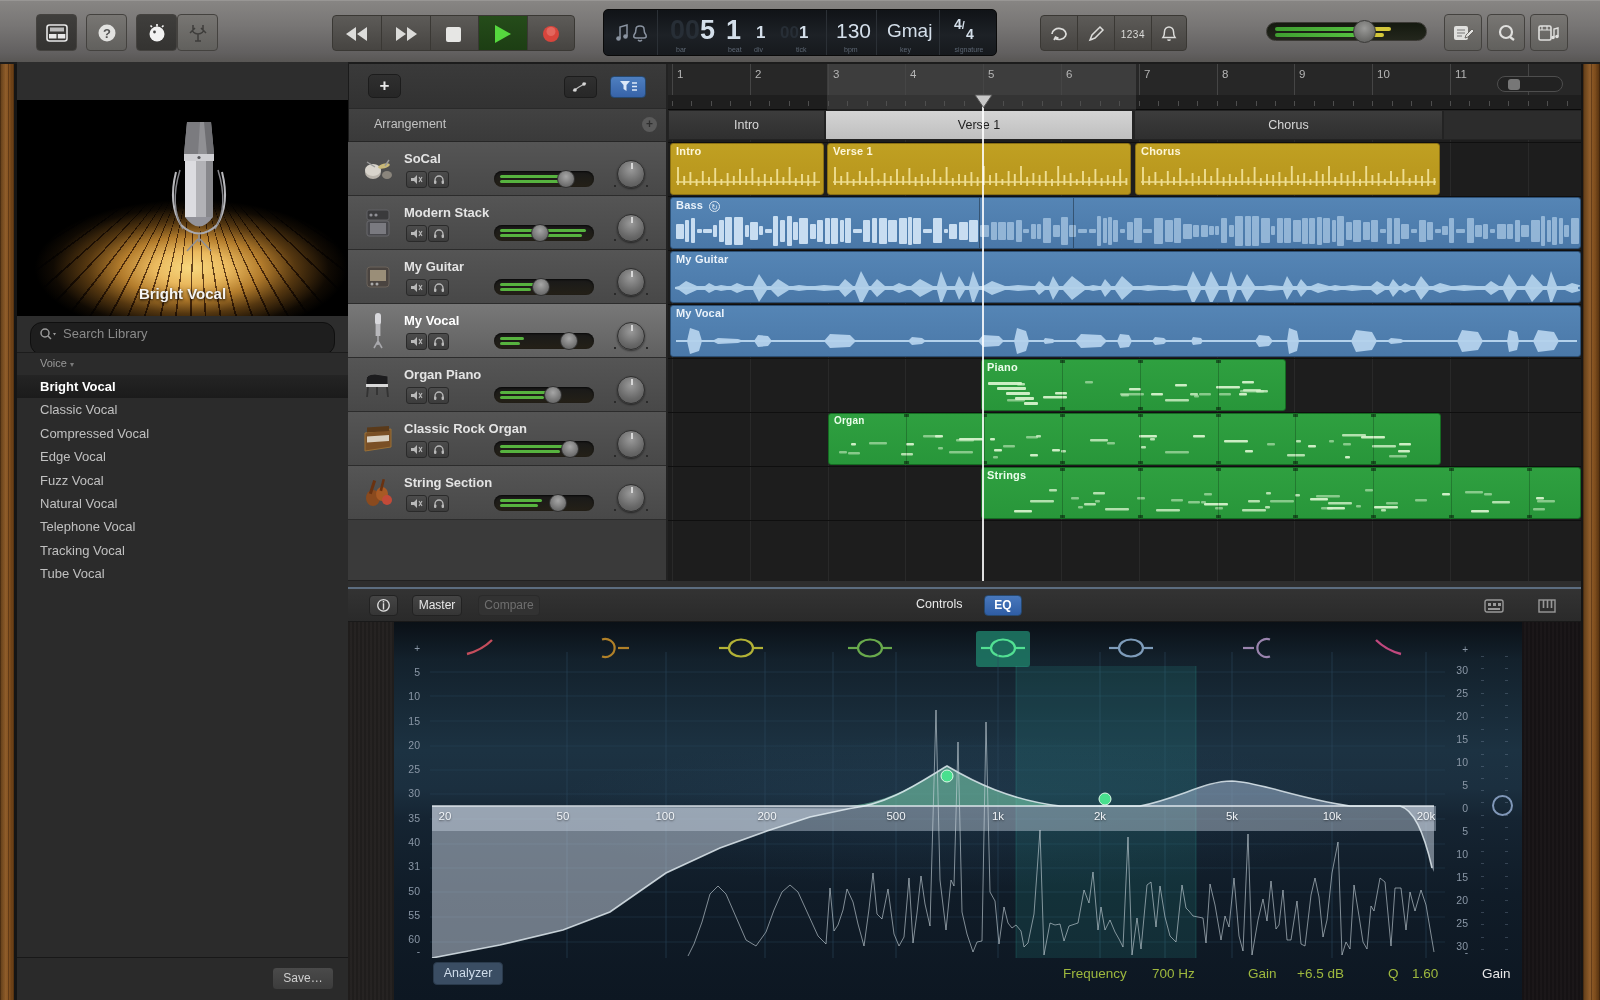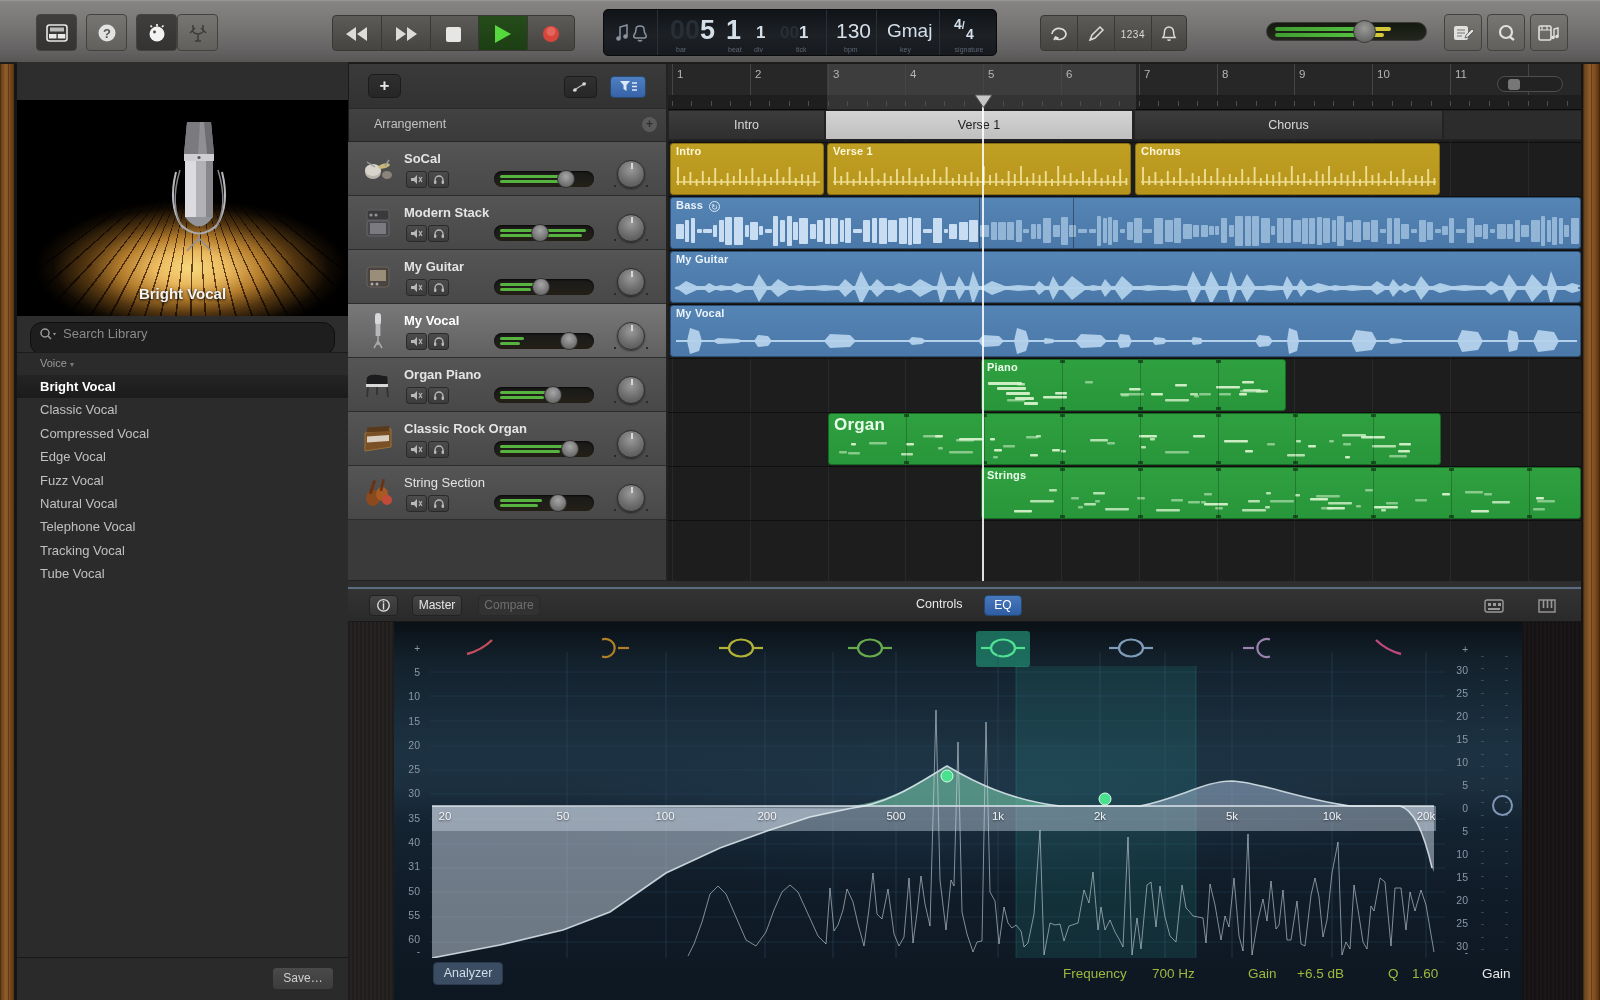--- a/index.html
+++ b/index.html
@@ -427,21 +427,21 @@
     <div style="position:absolute;left:0px;top:466px;width:320px;height:54px;background:linear-gradient(180deg,#555555,#484848);border-bottom:1px solid #2c2c2c;box-sizing:border-box">
  <div style="position:absolute;left:10px;top:7px;width:40px;height:40px;display:flex;align-items:center;justify-content:center">
         <svg width="32" height="30" viewBox="0 0 32 30">
           <ellipse cx="11" cy="20" rx="7" ry="8" fill="#8a4a1e"></ellipse>
           <ellipse cx="20" cy="16" rx="6" ry="7" fill="#a85a24"></ellipse>
           <rect x="9" y="2" width="3" height="14" fill="#6a3210" transform="rotate(18 10 9)"></rect>
           <rect x="19" y="1" width="2.6" height="12" fill="#6a3210" transform="rotate(14 20 7)"></rect>
           <ellipse cx="25" cy="22" rx="5" ry="5" fill="#c24a38"></ellipse>
         </svg>
       </div>
- <div style="position:absolute;left:56px;top:9px;font-size:13px;font-weight:normal;color:#e4e4e4">String Section</div>
+ <div style="position:absolute;left:56px;top:9px;font-size:13px;font-weight:bold;color:#e4e4e4">String Section</div>
  <div style="position:absolute;left:58px;top:29px;width:21px;height:17px;background:linear-gradient(180deg,#4c4c4c,#3c3c3c);border:1px solid #2a2a2a;border-radius:3px;box-sizing:border-box;display:flex;align-items:center;justify-content:center">
         <svg width="13" height="11" viewBox="0 0 13 11">
           <polygon points="1,4 4,4 7,1 7,10 4,7 1,7" fill="#b9b9b9"></polygon>
           <path d="M9,3 L12,8 M12,3 L9,8" stroke="#b9b9b9" stroke-width="1.1"></path>
         </svg>
       </div>
  <div style="position:absolute;left:80px;top:29px;width:21px;height:17px;background:linear-gradient(180deg,#4c4c4c,#3c3c3c);border:1px solid #2a2a2a;border-radius:3px;box-sizing:border-box;display:flex;align-items:center;justify-content:center">
         <svg width="12" height="11" viewBox="0 0 12 11">
           <path d="M2,9 V6 a4,4 0 0 1 8,0 V9" fill="none" stroke="#b9b9b9" stroke-width="1.3"></path>
           <rect x="1" y="6.5" width="2.4" height="3.6" rx="1" fill="#b9b9b9"></rect>
@@ -846,21 +846,21 @@
       <div style="position:absolute;left:309px;bottom:0;width:5px;height:3px;background:rgba(0,0,0,.45)"></div>
       <div style="position:absolute;left:389px;top:0;width:1px;height:52px;background:rgba(0,0,0,.22)"></div>
       <div style="position:absolute;left:387px;top:0;width:5px;height:3px;background:rgba(0,0,0,.45)"></div>
       <div style="position:absolute;left:387px;bottom:0;width:5px;height:3px;background:rgba(0,0,0,.45)"></div>
       <div style="position:absolute;left:466px;top:0;width:1px;height:52px;background:rgba(0,0,0,.22)"></div>
       <div style="position:absolute;left:464px;top:0;width:5px;height:3px;background:rgba(0,0,0,.45)"></div>
       <div style="position:absolute;left:464px;bottom:0;width:5px;height:3px;background:rgba(0,0,0,.45)"></div>
       <div style="position:absolute;left:544px;top:0;width:1px;height:52px;background:rgba(0,0,0,.22)"></div>
       <div style="position:absolute;left:542px;top:0;width:5px;height:3px;background:rgba(0,0,0,.45)"></div>
       <div style="position:absolute;left:542px;bottom:0;width:5px;height:3px;background:rgba(0,0,0,.45)"></div>
-      <div style="position:absolute;left:5px;top:1px;font-size:17px;font-weight:bold;color:#eafdea;letter-spacing:.2px">Organ</div>
+      <div style="position:absolute;left:5px;top:1px;font-size:10px;font-weight:bold;color:#eafdea;letter-spacing:.2px">Organ</div>
     </div>
     <div style="position:absolute;left:981px;top:467px;width:600px;height:52px;background:linear-gradient(180deg,#2fa040,#28963a);border:1px solid #156b22;border-radius:3px;box-sizing:border-box;overflow:hidden">
       <svg width="600" height="52" style="position:absolute;left:0;top:0">
         <rect x="102" y="35" width="12" height="2.6" rx="1" fill="#d6f2cc" fill-opacity="0.8"></rect>
         <rect x="489" y="42" width="18" height="2.6" rx="1" fill="#d6f2cc" fill-opacity="0.95"></rect>
         <rect x="113" y="32" width="5" height="2.6" rx="1" fill="#d6f2cc" fill-opacity="0.55"></rect>
         <rect x="219" y="33" width="5" height="2.6" rx="1" fill="#d6f2cc" fill-opacity="0.55"></rect>
         <rect x="460" y="25" width="8" height="2.6" rx="1" fill="#d6f2cc" fill-opacity="0.95"></rect>
         <rect x="32" y="42" width="18" height="2.6" rx="1" fill="#d6f2cc" fill-opacity="0.95"></rect>
         <rect x="260" y="41" width="24" height="2.6" rx="1" fill="#d6f2cc" fill-opacity="0.8"></rect>
@@ -932,21 +932,21 @@
 
 <div style="position:absolute;left:348px;top:581px;width:1233px;height:6px;background:#2e2e2e"></div>
 
 <div style="position:absolute;left:348px;top:587px;width:1233px;height:413px;background:#0e1620;overflow:hidden">
  <div style="position:absolute;left:0;top:0;width:1233px;height:1.5px;background:#5c6d80"></div>
  <div style="position:absolute;left:0;top:1.5px;width:1233px;height:33.5px;background:linear-gradient(180deg,#333333,#2a2a2a);border-bottom:1px solid #191919;box-sizing:border-box">
    <div style="position:absolute;left:21px;top:6px;width:29px;height:21px;background:linear-gradient(180deg,#454545,#353535);border:1px solid #222;border-radius:4px;box-sizing:border-box;text-align:center"><span style="font-size:13px;color:#ddd;font-weight:bold;line-height:19px">ⓘ</span></div>
    <div style="position:absolute;left:64px;top:6px;width:50px;height:21px;background:linear-gradient(180deg,#454545,#353535);border:1px solid #222;border-radius:4px;box-sizing:border-box;text-align:center;font-size:12px;color:#e8e8e8;line-height:19px">Master</div>
    <div style="position:absolute;left:130px;top:6px;width:62px;height:21px;background:#323232;border:1px solid #2a2a2a;border-radius:4px;box-sizing:border-box;text-align:center;font-size:12px;color:#6f6f6f;line-height:19px">Compare</div>
    <div style="position:absolute;left:568px;top:8px;font-size:12.5px;color:#e8e8e8">Controls</div>
-   <div style="position:absolute;left:636px;top:6px;width:38px;height:21px;background:linear-gradient(180deg,#4878bc,#2f5da4);border:1px solid #26486e;border-radius:4px;box-sizing:border-box;text-align:center;font-size:12px;font-weight:normal;color:#fff;line-height:19px">EQ</div>
+   <div style="position:absolute;left:636px;top:6px;width:38px;height:21px;background:linear-gradient(180deg,#4878bc,#2f5da4);border:1px solid #26486e;border-radius:4px;box-sizing:border-box;text-align:center;font-size:12px;font-weight:bold;color:#fff;line-height:19px">EQ</div>
    <svg width="20" height="14" viewBox="0 0 20 14" style="position:absolute;left:1136px;top:10px">
         <rect x="1" y="1" width="18" height="12" rx="2" fill="none" stroke="#999" stroke-width="1.4"></rect>
         <path d="M4 4 h3 v3 h-3 z M9 4 h3 v3 h-3 z M14 4 h3 v3 h-3 z M4 9 h12 v2 h-12 z" fill="#999"></path>
       </svg>
    <svg width="18" height="14" viewBox="0 0 18 14" style="position:absolute;left:1190px;top:10px">
         <rect x="1" y="1" width="16" height="12" fill="none" stroke="#999" stroke-width="1.4"></rect>
         <path d="M5.5 1 v8 M9.5 1 v8 M13.5 1 v8" stroke="#999" stroke-width="1.6"></path>
       </svg>
  </div>
 

